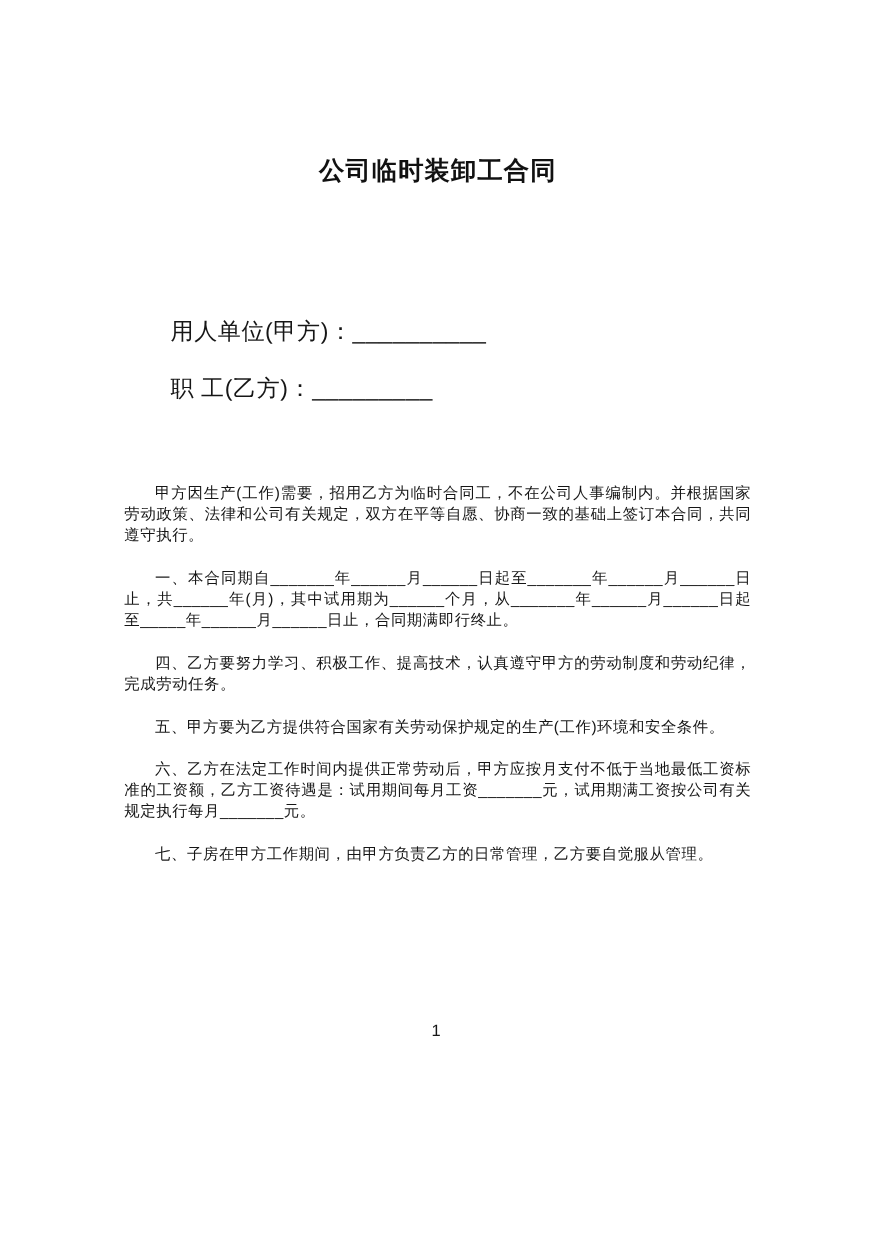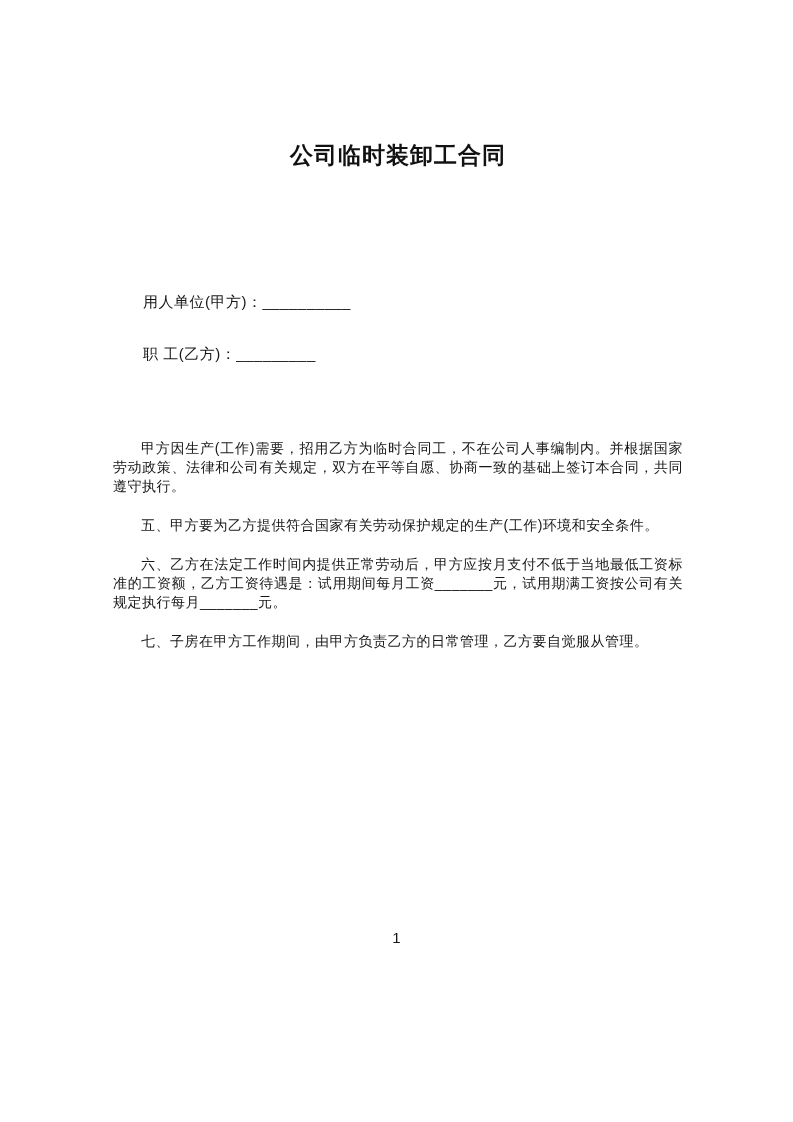--- a/index.html
+++ b/index.html
@@ -23,21 +23,21 @@
   .doc-title {
     text-align: center;
     font-size: 23px;
     font-weight: bold;
     letter-spacing: 1px;
     margin-bottom: 116px;
     color: #111111;
   }
 
   .field-line {
-    font-size: 15px;
+    font-size: 21px;
     line-height: 30px;
     text-indent: 2em;
     margin-bottom: 22px;
     white-space: pre-wrap;
     letter-spacing: 0.5px;
   }
 
   .field-line.last {
     margin-bottom: 70px;
   }
@@ -68,23 +68,25 @@
 <div class="page">
 
   <h1 class="doc-title">公司临时装卸工合同</h1>
 
   <p class="field-line">用人单位(甲方)：__________</p>
 
   <p class="field-line last">职 工(乙方)：_________</p>
 
   <p class="para">甲方因生产(工作)需要，招用乙方为临时合同工，不在公司人事编制内。并根据国家劳动政策、法律和公司有关规定，双方在平等自愿、协商一致的基础上签订本合同，共同遵守执行。</p>
 
+  <p class="para">一、本合同期自_______年______月______日起至_______年______月______日止，共______年(月)，其中试用期为______个月，从_______年______月______日起至_____年______月______日止，合同期满即行终止。</p>
 
 
 
+  <p class="para">四、乙方要努力学习、积极工作、提高技术，认真遵守甲方的劳动制度和劳动纪律，完成劳动任务。</p>
 
   <p class="para">五、甲方要为乙方提供符合国家有关劳动保护规定的生产(工作)环境和安全条件。</p>
 
   <p class="para">六、乙方在法定工作时间内提供正常劳动后，甲方应按月支付不低于当地最低工资标准的工资额，乙方工资待遇是：试用期间每月工资_______元，试用期满工资按公司有关规定执行每月_______元。</p>
 
   <p class="para">七、子房在甲方工作期间，由甲方负责乙方的日常管理，乙方要自觉服从管理。</p>
 
   <div class="page-number">1</div>
 
 </div>

